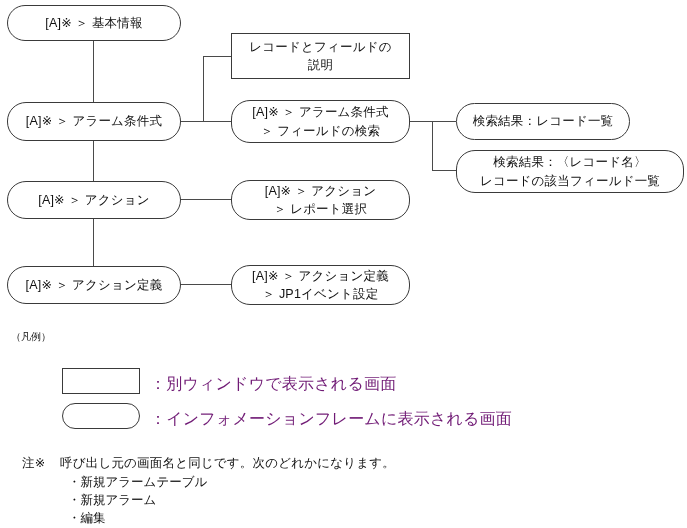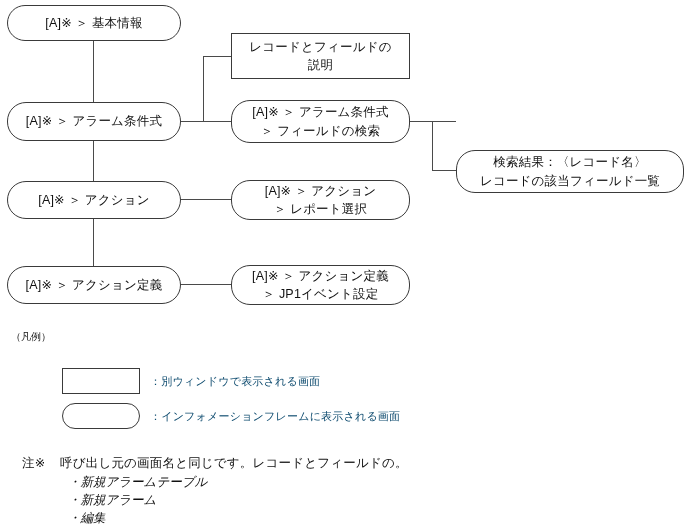--- a/index.html
+++ b/index.html
@@ -58,33 +58,33 @@
   .legend-shape {
     position: absolute;
     box-sizing: border-box;
     border: 1.6px solid #3a3a3a;
     background: #ffffff;
   }
   .legend-shape.rect { border-radius: 0; }
   .legend-shape.round { border-radius: 13px; }
   .legend-text {
     position: absolute;
-    font-size: 11px;
-    color: #0c4a6e;
+    font-size: 16px;
+    color: #701a75;
     white-space: nowrap;
     letter-spacing: 0.2px;
   }
   .note-line {
     position: absolute;
     font-size: 12.5px;
     color: #111111;
     white-space: nowrap;
     letter-spacing: 0.2px;
   }
-  .note-bullet { position: absolute; font-size: 12.5px; color:#111111; white-space: nowrap; font-style: italic; }
+  .note-bullet { position: absolute; font-size: 12.5px; color:#111111; white-space: nowrap; }
 </style>
 </head>
 <body>
 
 <div id="canvas">
 
   <div class="ln v" style="left:93px; top:40px;  height:62px;"></div>
 
   <div class="ln v" style="left:93px; top:141px; height:40px;"></div>
 
@@ -134,33 +134,36 @@
   <div class="node round" style="left:231px; top:180px; width:179px; height:40px;">
     <span class="txt">[A]※ ＞ アクション
 ＞ レポート選択</span>
   </div>
 
   <div class="node round" style="left:231px; top:265px; width:179px; height:40px;">
     <span class="txt">[A]※ ＞ アクション定義
 ＞ JP1イベント設定</span>
   </div>
 
+  <div class="node round" style="left:456px; top:103px; width:174px; height:37px;">
+    <span class="txt">検索結果：レコード一覧</span>
+  </div>
 
   <div class="node round" style="left:456px; top:150px; width:228px; height:43px;">
     <span class="txt">検索結果：〈レコード名〉
 レコードの該当フィールド一覧</span>
   </div>
 
   <div class="legend-title" style="left:11px; top:330px;">（凡例）</div>
 
   <div class="legend-shape rect" style="left:62px; top:368px; width:78px; height:26px;"></div>
   <div class="legend-text" style="left:150px; top:374px;">：別ウィンドウで表示される画面</div>
 
   <div class="legend-shape round" style="left:62px; top:403px; width:78px; height:26px;"></div>
   <div class="legend-text" style="left:150px; top:409px;">：インフォメーションフレームに表示される画面</div>
 
   <div class="note-line" style="left:22px; top:455px;">注※</div>
-  <div class="note-line" style="left:60px; top:455px;">呼び出し元の画面名と同じです。レコードとフィールドの。</div>
+  <div class="note-line" style="left:60px; top:455px;">呼び出し元の画面名と同じです。次のどれかになります。</div>
   <div class="note-bullet" style="left:68px; top:474px;">・新規アラームテーブル</div>
   <div class="note-bullet" style="left:68px; top:492px;">・新規アラーム</div>
   <div class="note-bullet" style="left:68px; top:510px;text-align:center;">・編集</div>
 
 </div>
 
 </body></html>

